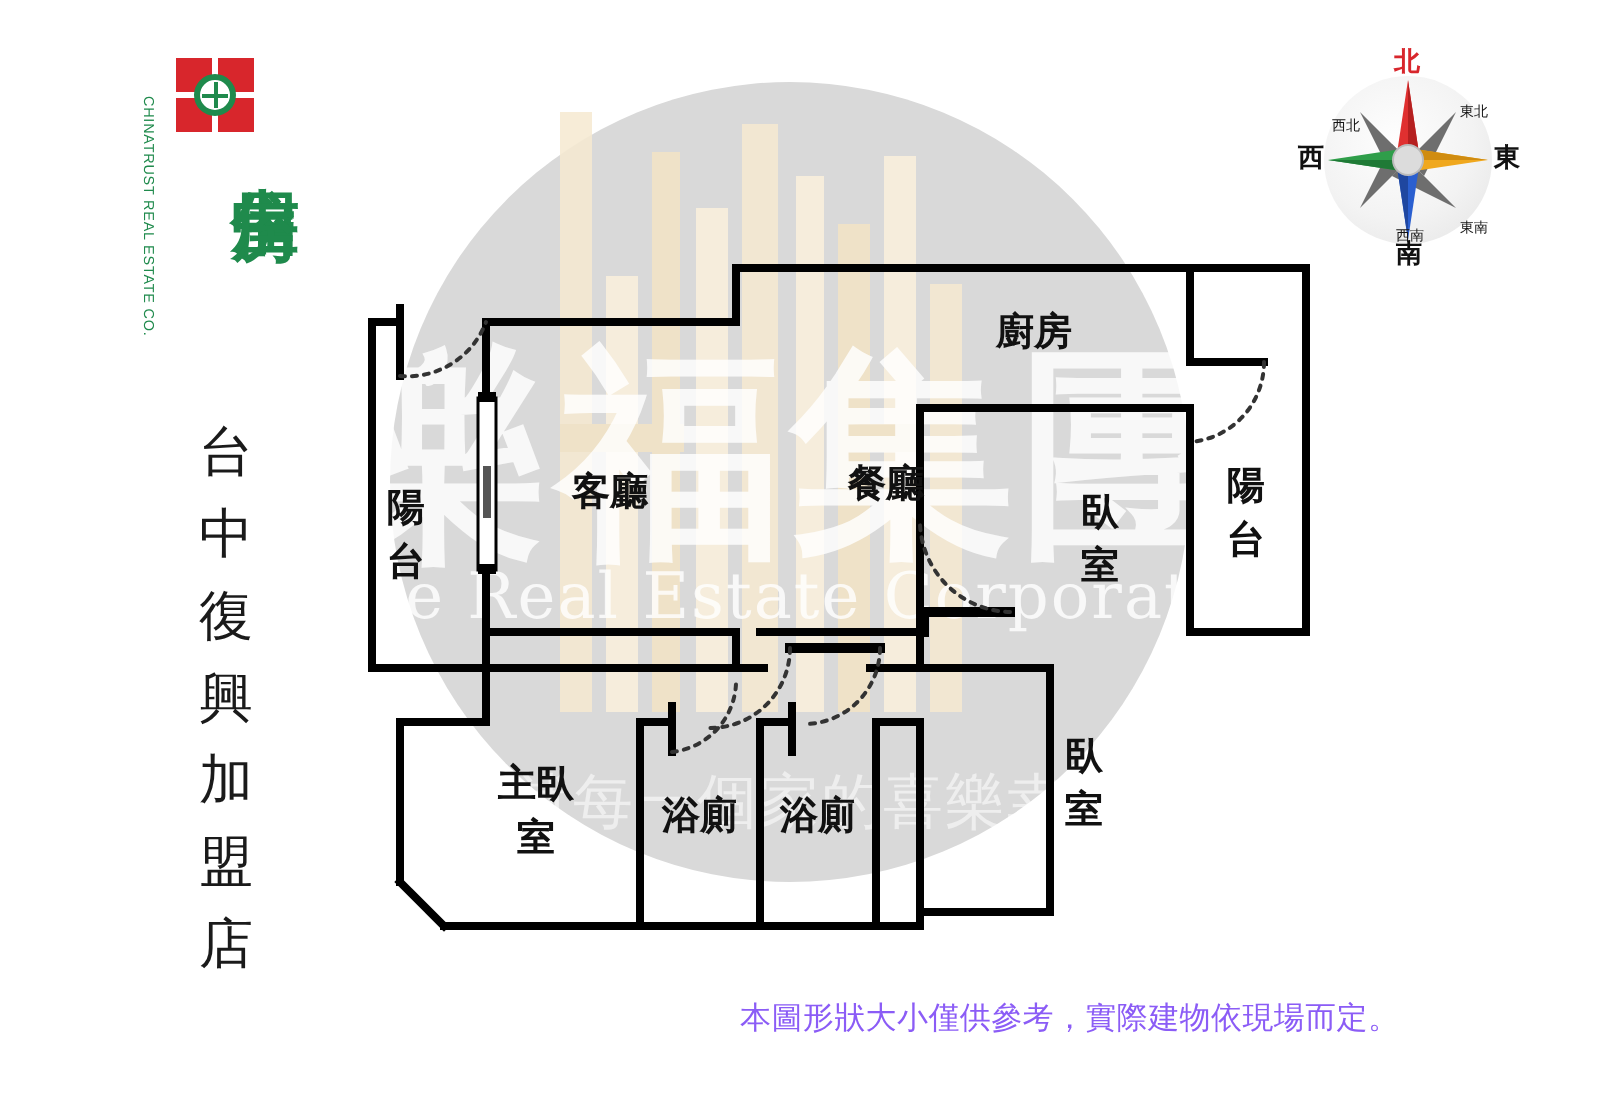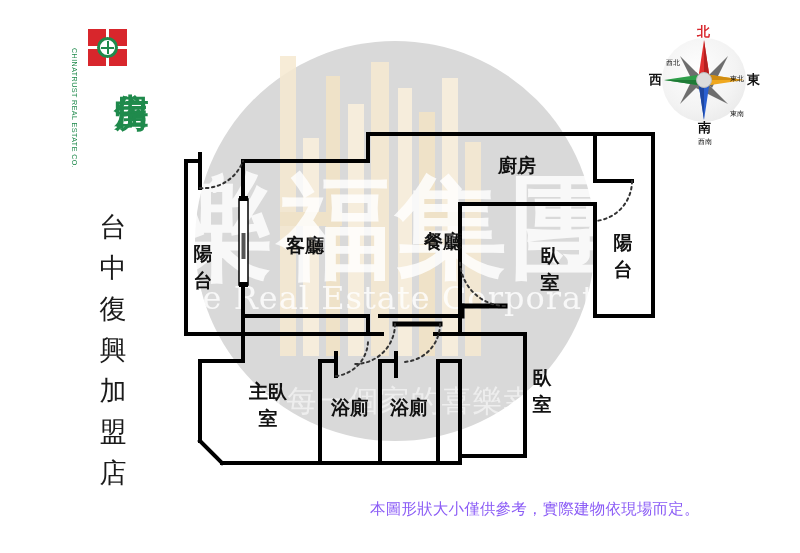--- a/index.html
+++ b/index.html
@@ -124,24 +124,24 @@
     color: #111;
     font-family: "DejaVu Sans", sans-serif;
     white-space: nowrap;
     line-height: 1;
   }
   .clabel.n { left: 47px; top: -1px; color: #d8262c; font-size: 13px; }
   .clabel.s { left: 48px; top: 95px; font-size: 13px; }
   .clabel.e { left: 97px; top: 47px; font-size: 13px; }
   .clabel.w { left: -1px; top: 47px; font-size: 13px; }
   .clabel.sm { font-size: 7px; font-weight: normal; margin-top: 17px; }
-  .clabel.ne { left: 80px; top: 33px; text-align: right; }
+  .clabel.ne { left: 80px; top: 10px; text-align: right; }
   .clabel.nw { left: 16px; top: 17px; }
   .clabel.se { left: 80px; top: 68px; }
-  .clabel.sw { left: 16px; top: 96px; padding-left: 32px; }
+  .clabel.sw { left: 16px; top: 72px; padding-left: 32px; }
 
   
   #plan {
     position: absolute;
     left: 140px; top: 16px;
     width: 560px; height: 470px;
   }
   #plan svg { display: block; }
 
   

